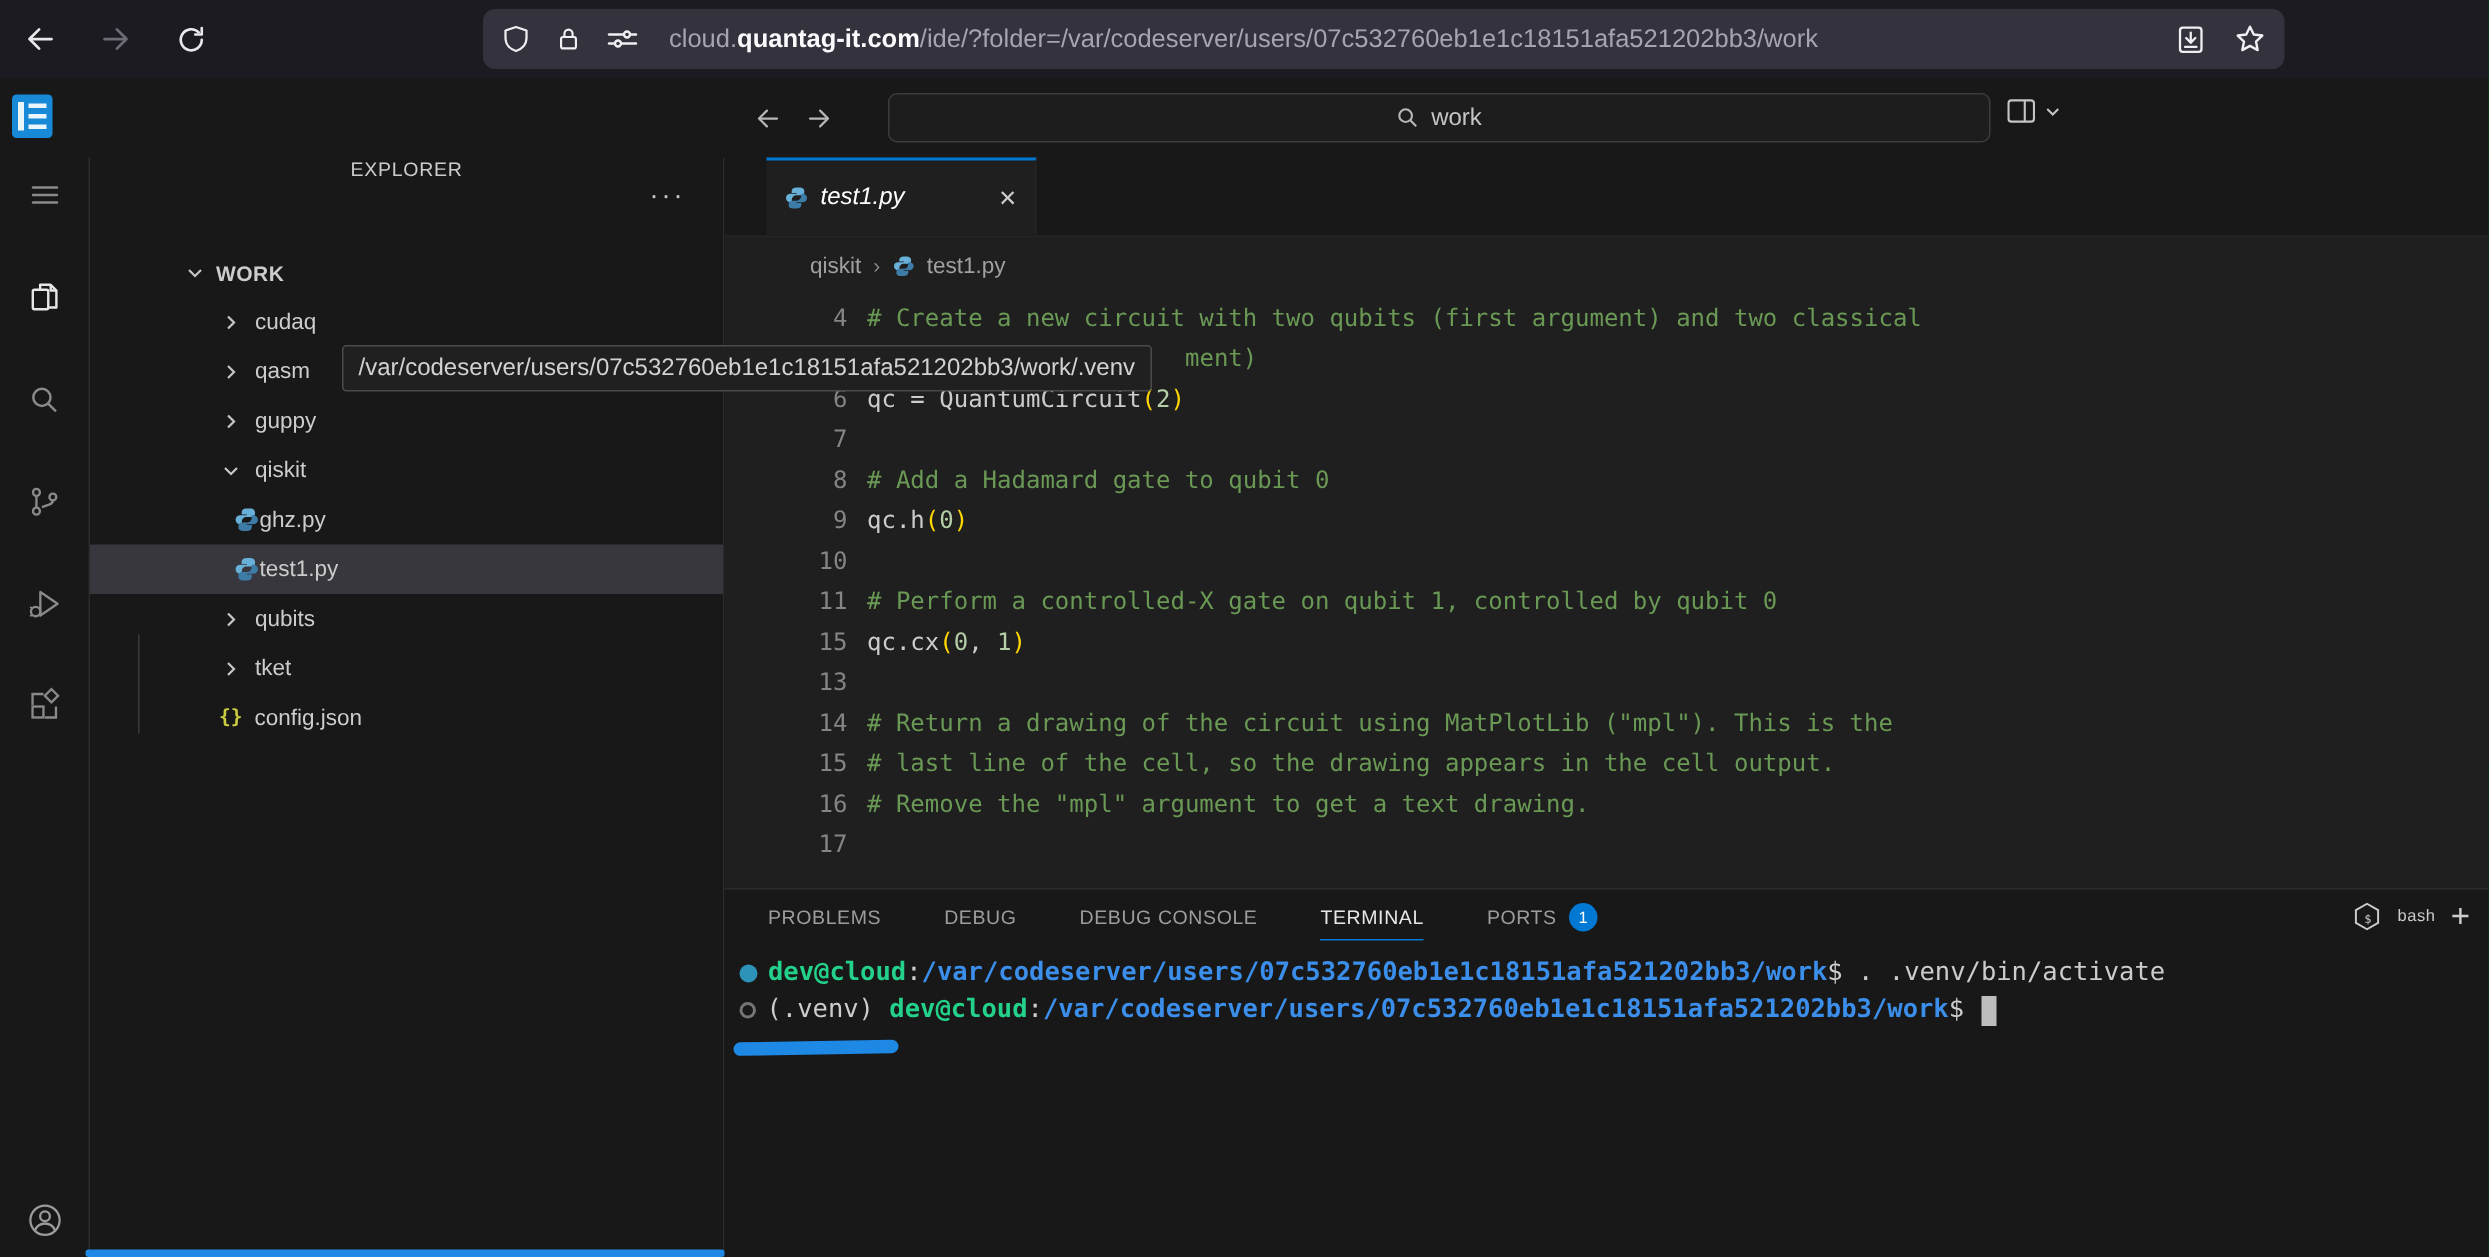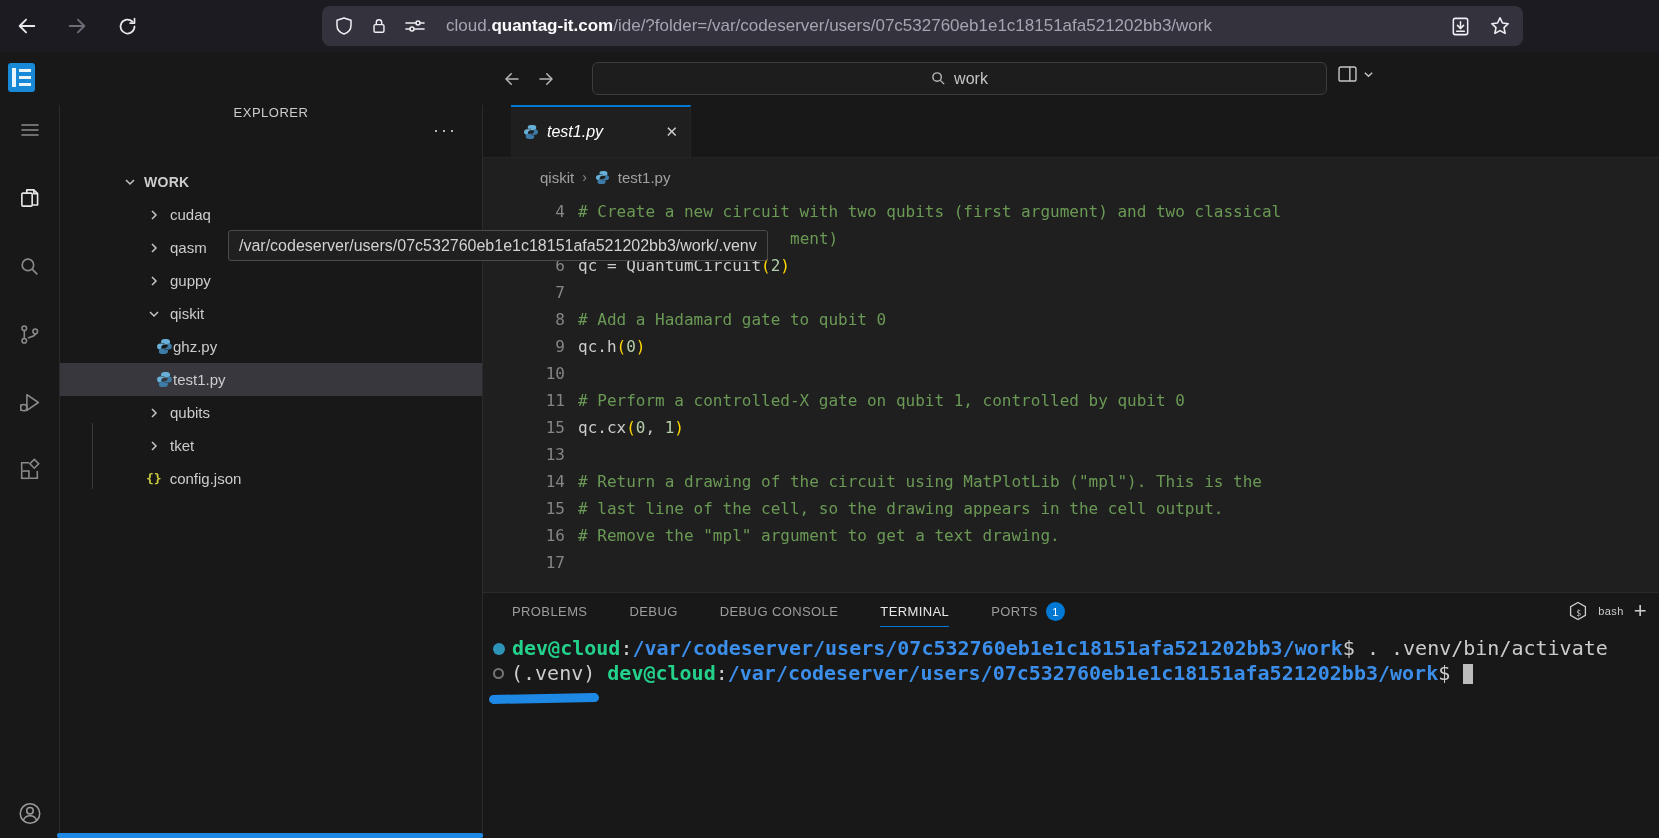--- a/index.html
+++ b/index.html
@@ -92,21 +92,21 @@
   .panel-tabs { height:36px; display:flex; align-items:center; padding:0 12px 0 29px;
     font-size:13px; color:#9d9d9d; letter-spacing:.4px; }
   .ptab { margin-right:42px; padding:9px 0 7px; border-bottom:1px solid transparent; }
   .ptab.active { color:#e7e7e7; border-bottom-color:#0078d4; }
   .ports-wrap { display:flex; align-items:center; gap:8px; margin-right:0; }
   .badge { width:19px; height:19px; border-radius:50%; background:#0078d4; color:#fff;
     font-size:11px; display:flex; align-items:center; justify-content:center; letter-spacing:0; }
   .panel-right { margin-left:auto; display:flex; align-items:center; gap:10px; color:#cccccc; }
   .shell-label { font-size:11px; }
   .terminal { padding:7px 0 0 10px; font-family:"DejaVu Sans Mono", monospace;
-    font-size:20px; }
+    font-size:17px; }
   .term-line { height:25px; line-height:25px; white-space:pre; display:flex; align-items:center; }
   .bullet { flex:none; width:12px; height:12px; border-radius:50%; margin-right:7px; }
   .bullet.filled { background:#2e93b8; }
   .bullet.hollow { width:11px; height:11px; background:transparent; border:2px solid #757575; }
   .t-green { color:#23d18b; font-weight:bold; }
   .t-blue { color:#3b8eea; font-weight:bold; }
   .t-fg { color:#cccccc; }
   .cursor { display:inline-block; width:10px; height:20px; background:#bdbdbd; margin-left:1px; }
 
   

